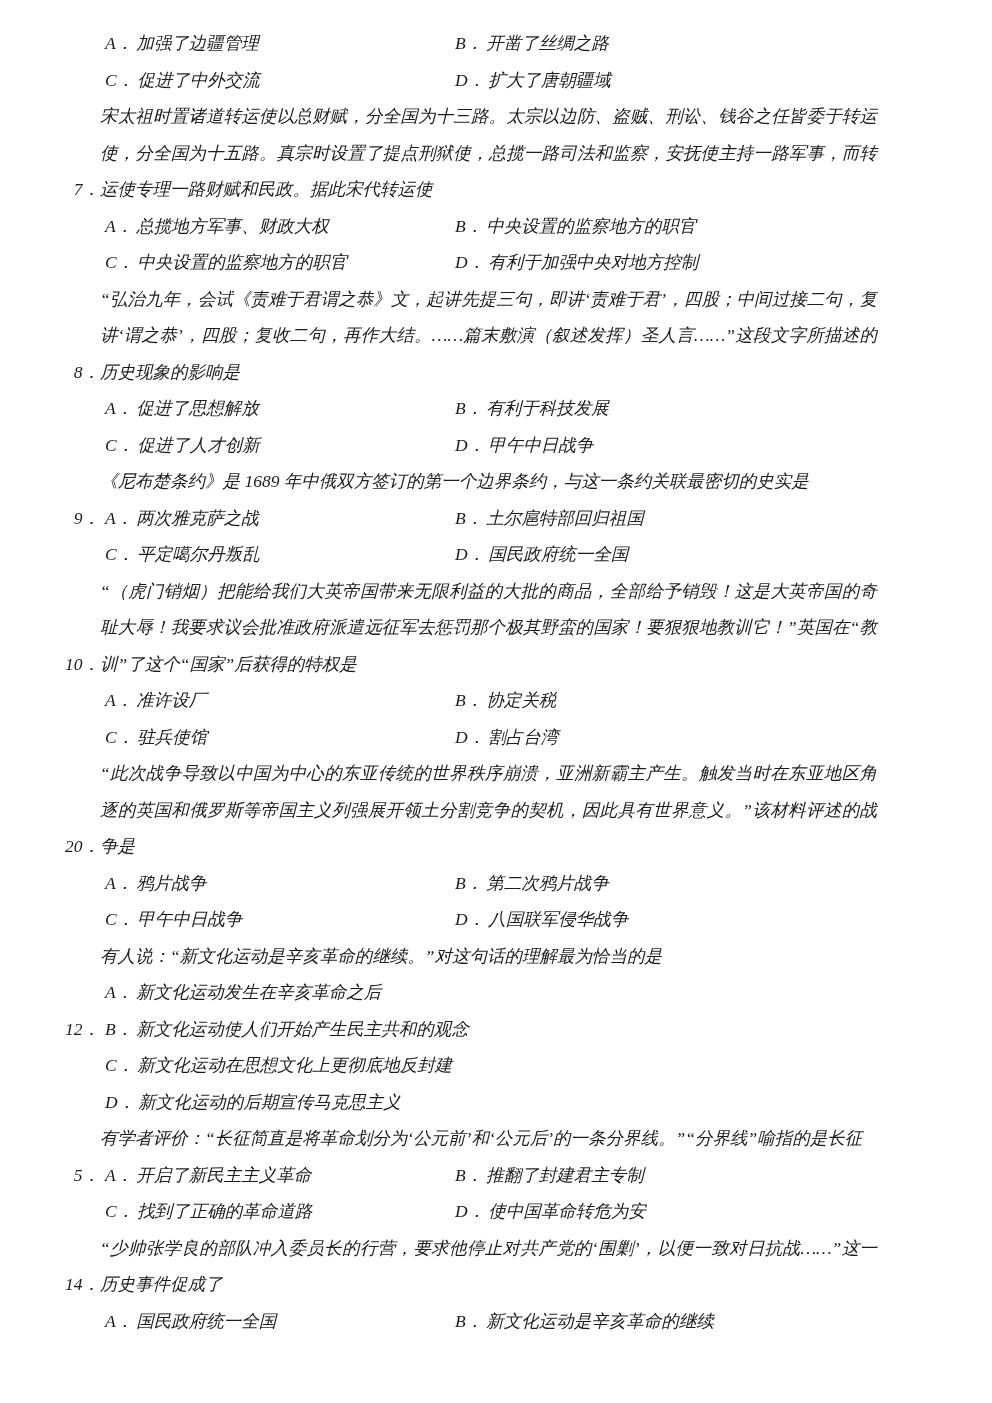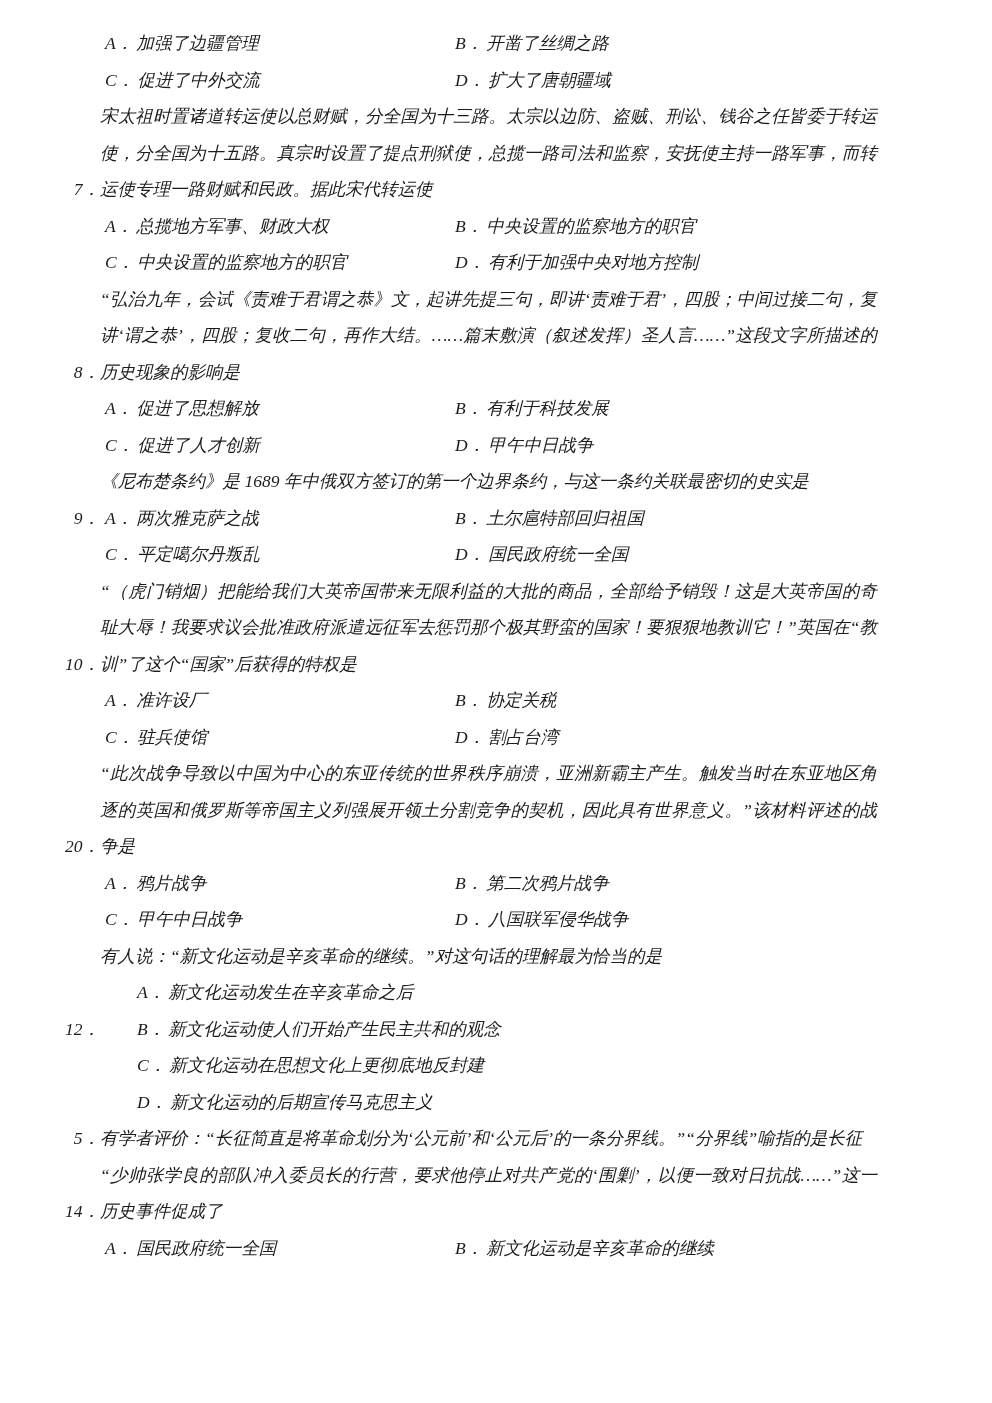--- a/index.html
+++ b/index.html
@@ -15,21 +15,21 @@
     box-sizing: border-box;
     padding: 25px 115px 0 62px;
     overflow: hidden;
   }
   .question { display: flex; align-items: center; font-style: italic; }
   .qnum { flex: 0 0 38px; text-align: right; white-space: nowrap; }
   .qbody { flex: 1 1 auto; min-width: 0; }
   .stem { text-align: justify; }
   .opts { padding-left: 5px; display: grid; }
   .opts.cols-2 { grid-template-columns: 350px 1fr; }
-  .opts.cols-1 { grid-template-columns: 1fr; margin-left: 32px; }
+  .opts.cols-1 { grid-template-columns: 1fr; }
   .opt { white-space: nowrap; }
   .opt-label { margin-right: 3px; }
 </style>
 </head>
 <body>
 
 <div class="page">
   <div class="question">
     <div class="qnum"></div>
     <div class="qbody">
@@ -111,20 +111,26 @@
             <div class="opt"><span class="opt-label">B．</span><span class="opt-text">新文化运动使人们开始产生民主共和的观念</span></div>
             <div class="opt"><span class="opt-label">C．</span><span class="opt-text">新文化运动在思想文化上更彻底地反封建</span></div>
             <div class="opt"><span class="opt-label">D．</span><span class="opt-text">新文化运动的后期宣传马克思主义</span></div>
           </div>
         </div>
       </div>
       <div class="question">
         <div class="qnum">5．</div>
         <div class="qbody">
           <div class="stem">有学者评价：“长征简直是将革命划分为‘公元前’和‘公元后’的一条分界线。”“分界线”喻指的是长征</div>
+          <div class="opts cols-2">
+            <div class="opt"><span class="opt-label">A．</span><span class="opt-text">开启了新民主主义革命</span></div>
+            <div class="opt"><span class="opt-label">B．</span><span class="opt-text">推翻了封建君主专制</span></div>
+            <div class="opt"><span class="opt-label">C．</span><span class="opt-text">找到了正确的革命道路</span></div>
+            <div class="opt"><span class="opt-label">D．</span><span class="opt-text">使中国革命转危为安</span></div>
+          </div>
         </div>
       </div>
       <div class="question">
         <div class="qnum">14．</div>
         <div class="qbody">
           <div class="stem">“少帅张学良的部队冲入委员长的行营，要求他停止对共产党的‘围剿’，以便一致对日抗战……”这一历史事件促成了</div>
           <div class="opts cols-2">
             <div class="opt"><span class="opt-label">A．</span><span class="opt-text">国民政府统一全国</span></div>
             <div class="opt"><span class="opt-label">B．</span><span class="opt-text">新文化运动是辛亥革命的继续</span></div>
           </div>

